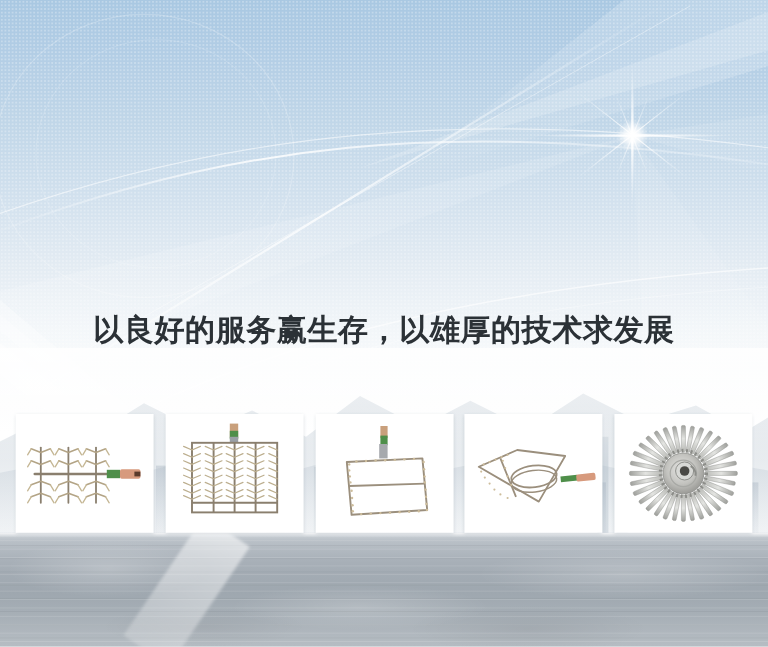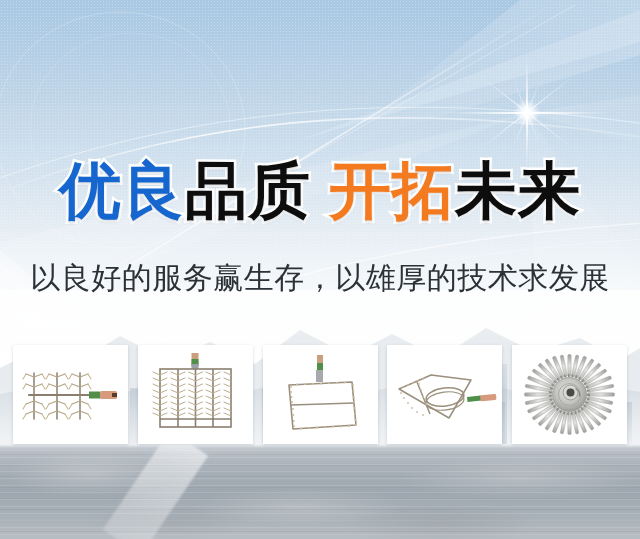--- a/index.html
+++ b/index.html
@@ -147,25 +147,26 @@
   }
   .hl-blue{color:#1566CE;}
   .hl-black{color:#0d0d0d;}
   .hl-orange{color:#F47A1F;}
   .hl-gap{display:inline-block;width:18px;}
 
   
   .subtitle{
     position:absolute;left:0;top:258px;width:640px;
     text-align:center;
-    font-size:30px;
+    font-size:25px;
     color:#2b3136;
     letter-spacing:.5px;
     white-space:nowrap;
     font-family:"DejaVu Sans","Liberation Sans",sans-serif;
+    font-weight:bold;
   }
 
   
   .cards{
     position:absolute;left:13px;top:345px;
     width:614px;height:100px;
     display:flex;
     justify-content:space-between;
   }
   .card{
@@ -302,23 +303,20 @@
     <rect x="0" y="0" width="640" height="96" fill="url(#gFog)"></rect>
   </svg>
 
   <div class="ground">
     <div class="mottle"></div>
     <div class="streaks"></div>
     <div class="stripe"></div>
     <div class="topedge"></div>
   </div>
 
-  <div class="headline">
-    <span class="hl-blue">优良</span><span class="hl-black">品质</span><span class="hl-gap"></span><span class="hl-orange">开拓</span><span class="hl-black">未来</span>
-  </div>
 
   <div class="subtitle">以良好的服务赢生存，以雄厚的技术求发展</div>
 
   <div class="cards">
 
     <div class="card">
       <span class="sr">梳齿式挂具</span>
       <svg viewBox="0 0 115 99">
         <g stroke="#8a7f6e" stroke-width="1.5" fill="none" stroke-linecap="round">
 

